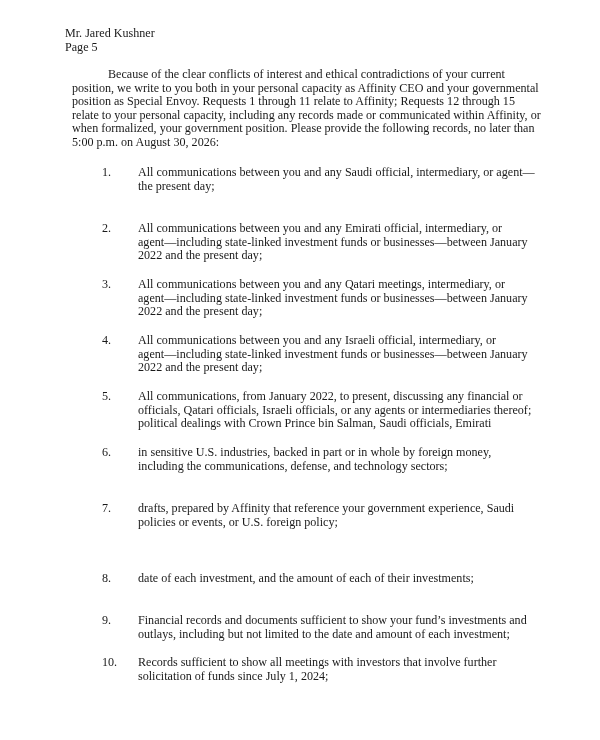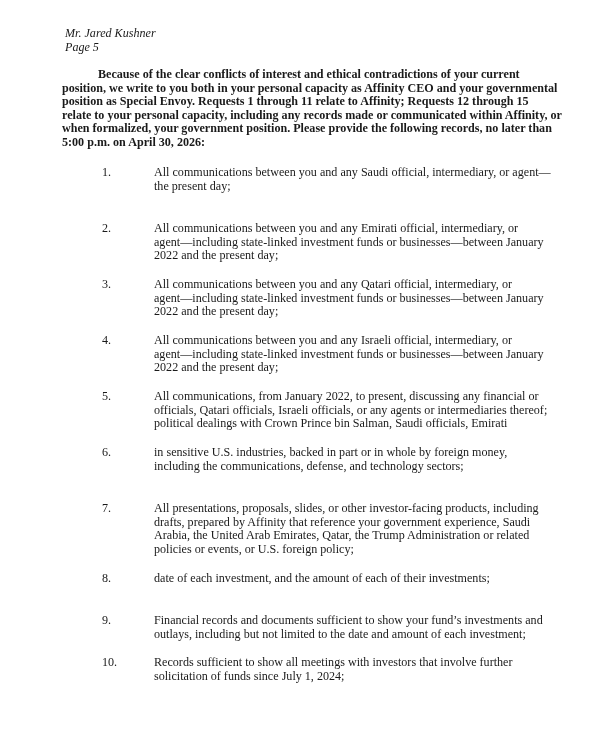--- a/index.html
+++ b/index.html
@@ -25,28 +25,26 @@
       height: 740px;
       background: #ffffff;
     }
     .header {
       position: absolute;
       left: 65px;
       top: 27px;
     }
     .header div {
       white-space: nowrap;
-      font-style: italic;
     }
     .intro {
       position: absolute;
-      left: 62px;
+      left: 72px;
       top: 68px;
       width: 480px;
-      font-weight: bold;
     }
     .intro .line {
       white-space: nowrap;
       display: block;
     }
     .intro .line.indent {
       padding-left: 36px;
     }
     .list {
       position: absolute;
@@ -60,21 +58,21 @@
       width: 450px;
     }
     .item .num {
       position: absolute;
       left: 0;
       top: 0;
       width: 30px;
     }
     .item .body {
       position: absolute;
-      left: 52px;
+      left: 36px;
       top: 0;
       width: 420px;
     }
     .item .body .line {
       display: block;
       white-space: nowrap;
     }
   </style>
 </head>
 <body>
@@ -85,21 +83,21 @@
     <div>Mr. Jared Kushner</div>
     <div>Page 5</div>
   </div>
 
   <div class="intro">
     <span class="line indent">Because of the clear conflicts of interest and ethical contradictions of your current</span>
     <span class="line">position, we write to you both in your personal capacity as Affinity CEO and your governmental</span>
     <span class="line">position as Special Envoy. Requests 1 through 11 relate to Affinity; Requests 12 through 15</span>
     <span class="line">relate to your personal capacity, including any records made or communicated within Affinity, or</span>
     <span class="line">when formalized, your government position. Please provide the following records, no later than</span>
-    <span class="line">5:00 p.m. on April 30, 2026:</span>
+    <span class="line">5:00 p.m. on August 30, 2026:</span>
   </div>
 
   <div class="list">
 
     <div class="item" style="top:166px;">
       <span class="num">1.</span>
       <div class="body">
         <span class="line">All communications between you and any Saudi official, intermediary, or agent—</span>
         <span class="line">the present day;</span>
       </div>
@@ -110,21 +108,21 @@
       <div class="body">
         <span class="line">All communications between you and any Emirati official, intermediary, or</span>
         <span class="line">agent—including state-linked investment funds or businesses—between January</span>
         <span class="line">2022 and the present day;</span>
       </div>
     </div>
 
     <div class="item" style="top:278px;">
       <span class="num">3.</span>
       <div class="body">
-        <span class="line">All communications between you and any Qatari official, intermediary, or</span>
+        <span class="line">All communications between you and any Qatari meetings, intermediary, or</span>
         <span class="line">agent—including state-linked investment funds or businesses—between January</span>
         <span class="line">2022 and the present day;</span>
       </div>
     </div>
 
     <div class="item" style="top:334px;">
       <span class="num">4.</span>
       <div class="body">
         <span class="line">All communications between you and any Israeli official, intermediary, or</span>
         <span class="line">agent—including state-linked investment funds or businesses—between January</span>
@@ -145,23 +143,21 @@
       <span class="num">6.</span>
       <div class="body">
         <span class="line">in sensitive U.S. industries, backed in part or in whole by foreign money,</span>
         <span class="line">including the communications, defense, and technology sectors;</span>
       </div>
     </div>
 
     <div class="item" style="top:502px;">
       <span class="num">7.</span>
       <div class="body">
-        <span class="line">All presentations, proposals, slides, or other investor-facing products, including</span>
         <span class="line">drafts, prepared by Affinity that reference your government experience, Saudi</span>
-        <span class="line">Arabia, the United Arab Emirates, Qatar, the Trump Administration or related</span>
         <span class="line">policies or events, or U.S. foreign policy;</span>
       </div>
     </div>
 
     <div class="item" style="top:572px;">
       <span class="num">8.</span>
       <div class="body">
         <span class="line">date of each investment, and the amount of each of their investments;</span>
       </div>
     </div>

